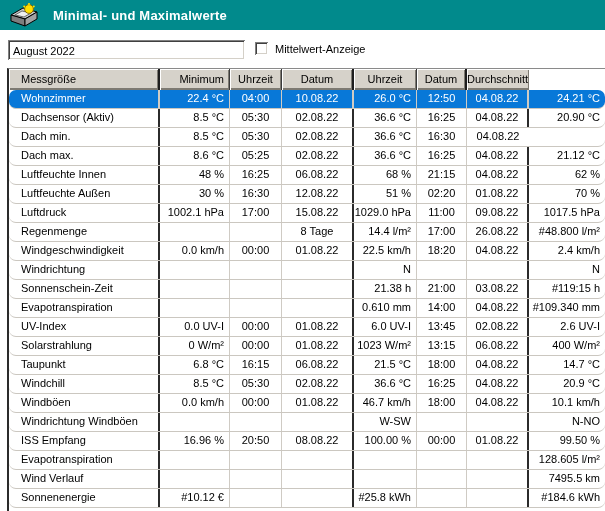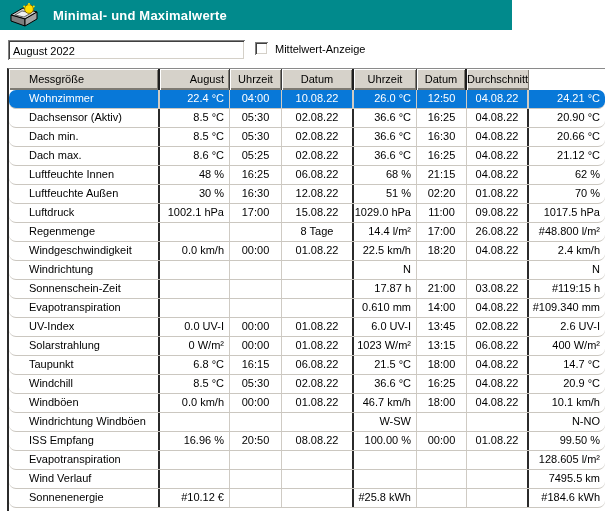--- a/index.html
+++ b/index.html
@@ -5,21 +5,21 @@
   html,body{margin:0;padding:0;}
   body{
     width:605px;height:511px;position:relative;overflow:hidden;
     background:#ffffff;
     font-family:"Liberation Sans","DejaVu Sans",sans-serif;
     font-size:11px;color:#000;
     -webkit-font-smoothing:none;
   }
   
   .titlebar{
-    position:absolute;left:0;top:0;width:512px;height:30px;
+    position:absolute;left:0;top:0;width:605px;height:30px;
     background:var(--titlebar,#018a8c);
     display:flex;align-items:center;padding-left:9px;box-sizing:border-box;gap:12px;
   }
   .titlebar .app-icon{width:32px;height:24px;flex:0 0 auto;}
   .titlebar .title{color:#fff;font-size:13px;font-weight:700;letter-spacing:0.2px;}
   
   .period-input{
     position:absolute;left:8px;top:40px;width:237px;height:20px;box-sizing:border-box;
     background:#fff;border:0;outline:0;
     box-shadow: inset 1px 1px 0 #808080, inset -1px -1px 0 #ffffff, inset 2px 2px 0 #404040, inset -2px -2px 0 #d4d0c8;
@@ -52,21 +52,21 @@
   .hcell.group{border-right:2px solid #1e1e1e;}
   .hcell:last-child{border-right:0;}
   .trow{height:19px;border-bottom:1px solid #cbc7c0;box-sizing:border-box;border-radius:7px;}
   .cell{
     height:18px;line-height:17px;box-sizing:border-box;
     border-right:1px solid #cfcbc4;
     overflow:hidden;white-space:nowrap;
   }
   .cell.group{border-right:2px solid #2b2b2b;}
   .cell:last-child{border-right:0;}
-  .left{text-align:left;padding-left:20px;}
+  .left{text-align:left;padding-left:12px;}
   .right{text-align:right;padding-right:5px;}
   .center{text-align:center;}
   .trow.selected{background:var(--selection,#0878d8);}
   .trow.selected .cell{color:#fff;border-right-color:#cfcbc4;}
 </style>
 </head>
 <body>
 
 <div class="titlebar">
   <span class="app-icon">
@@ -87,21 +87,21 @@
 <input class="period-input" type="text" value="August 2022" style="">
 
 <div class="mittelwert">
   <span class="checkbox"></span>
   <span class="checkbox-label">Mittelwert-Anzeige</span>
 </div>
 
 <div class="minmax-table">
   <div class="thead">
     <div class="hcell left group">Messgröße</div>
-    <div class="hcell right">August</div>
+    <div class="hcell right">Minimum</div>
     <div class="hcell center">Uhrzeit</div>
     <div class="hcell center group">Datum</div>
     <div class="hcell center">Uhrzeit</div>
     <div class="hcell center group">Datum</div>
     <div class="hcell right">Durchschnitt</div>
   </div>
   <div class="tbody" id="tbody">
       <div class="trow selected">
     <div class="cell left group">Wohnzimmer</div>
     <div class="cell right">22.4 °C</div>
@@ -123,21 +123,20 @@
     <div class="cell right">20.90 °C</div>
   </div>
       <div class="trow">
     <div class="cell left group">Dach min.</div>
     <div class="cell right">8.5 °C</div>
     <div class="cell center">05:30</div>
     <div class="cell center group">02.08.22</div>
     <div class="cell right">36.6 °C</div>
     <div class="cell center">16:30</div>
     <div class="cell center group">04.08.22</div>
-    <div class="cell right">20.66 °C</div>
   </div>
       <div class="trow">
     <div class="cell left group">Dach max.</div>
     <div class="cell right">8.6 °C</div>
     <div class="cell center">05:25</div>
     <div class="cell center group">02.08.22</div>
     <div class="cell right">36.6 °C</div>
     <div class="cell center">16:25</div>
     <div class="cell center group">04.08.22</div>
     <div class="cell right">21.12 °C</div>
@@ -200,21 +199,21 @@
     <div class="cell right">N</div>
     <div class="cell center"></div>
     <div class="cell center group"></div>
     <div class="cell right">N</div>
   </div>
       <div class="trow">
     <div class="cell left group">Sonnenschein-Zeit</div>
     <div class="cell right"></div>
     <div class="cell center"></div>
     <div class="cell center group"></div>
-    <div class="cell right">17.87 h</div>
+    <div class="cell right">21.38 h</div>
     <div class="cell center">21:00</div>
     <div class="cell center group">03.08.22</div>
     <div class="cell right">#119:15 h</div>
   </div>
       <div class="trow">
     <div class="cell left group">Evapotranspiration</div>
     <div class="cell right"></div>
     <div class="cell center"></div>
     <div class="cell center group"></div>
     <div class="cell right">0.610 mm</div>

